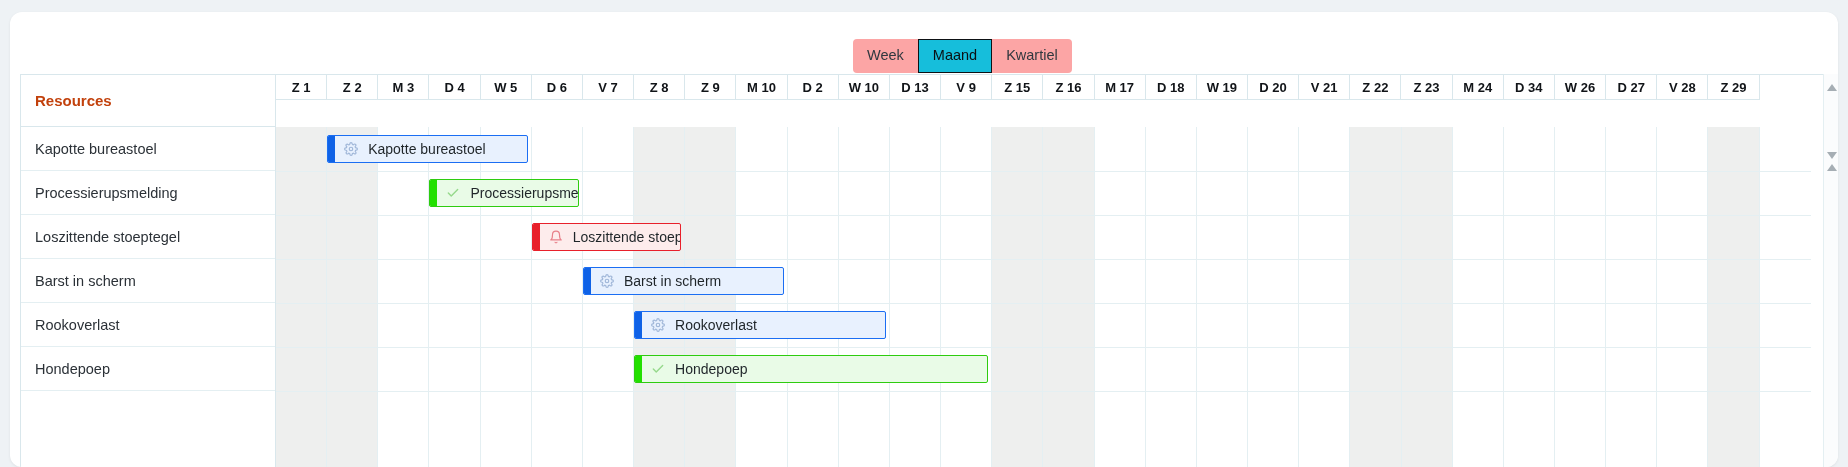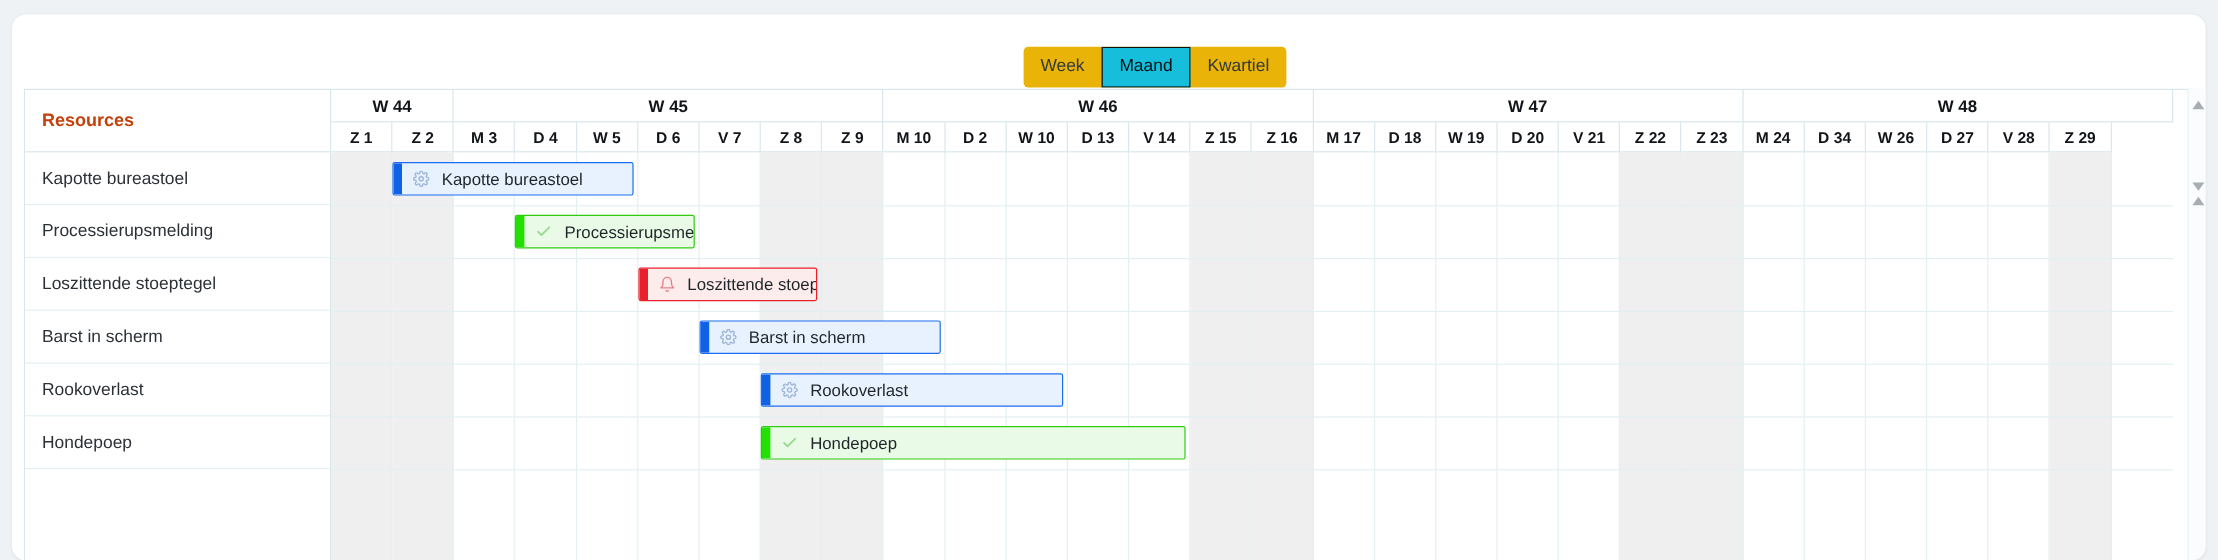--- a/index.html
+++ b/index.html
@@ -32,21 +32,21 @@
     left: 14px; top: 17px;
     font-size: 24px;
     font-weight: bold;
     color: #111418;
     letter-spacing: -0.2px;
   }
   .seg-group {
     position: absolute;
     left: 843px; top: 27px;
     display: flex;
-    background: #eab308;
+    background: #fca5a5;
     border-radius: 4px;
     overflow: hidden;
   }
   .seg-btn {
     padding: 6px 14px;
     font-size: 14.5px;
     color: #31383f;
     background: transparent;
     border: none;
     cursor: pointer;
@@ -274,42 +274,35 @@
             <div class="res-row">Kapotte bureastoel</div>
             <div class="res-row">Processierupsmelding</div>
             <div class="res-row">Loszittende stoeptegel</div>
             <div class="res-row">Barst in scherm</div>
             <div class="res-row">Rookoverlast</div>
             <div class="res-row">Hondepoep</div>
           </div>
       </div>
 
       <div class="timeline">
-        <div class="week-row" id="weekRow">
-            <div class="week-cell" style="width: 102.32px;">W 44</div>
-            <div class="week-cell" style="width: 358.12px;">W 45</div>
-            <div class="week-cell" style="width: 358.12px;">W 46</div>
-            <div class="week-cell" style="width: 358.12px;">W 47</div>
-            <div class="week-cell" style="width: 358.12px;">W 48</div>
-          </div>
         <div class="day-row" id="dayRow">
             <div class="day-cell">Z 1</div>
             <div class="day-cell">Z 2</div>
             <div class="day-cell">M 3</div>
             <div class="day-cell">D 4</div>
             <div class="day-cell">W 5</div>
             <div class="day-cell">D 6</div>
             <div class="day-cell">V 7</div>
             <div class="day-cell">Z 8</div>
             <div class="day-cell">Z 9</div>
             <div class="day-cell">M 10</div>
             <div class="day-cell">D 2</div>
             <div class="day-cell">W 10</div>
             <div class="day-cell">D 13</div>
-            <div class="day-cell">V 14</div>
+            <div class="day-cell">V 9</div>
             <div class="day-cell">Z 15</div>
             <div class="day-cell">Z 16</div>
             <div class="day-cell">M 17</div>
             <div class="day-cell">D 18</div>
             <div class="day-cell">W 19</div>
             <div class="day-cell">D 20</div>
             <div class="day-cell">V 21</div>
             <div class="day-cell">Z 22</div>
             <div class="day-cell">Z 23</div>
             <div class="day-cell">M 24</div>

